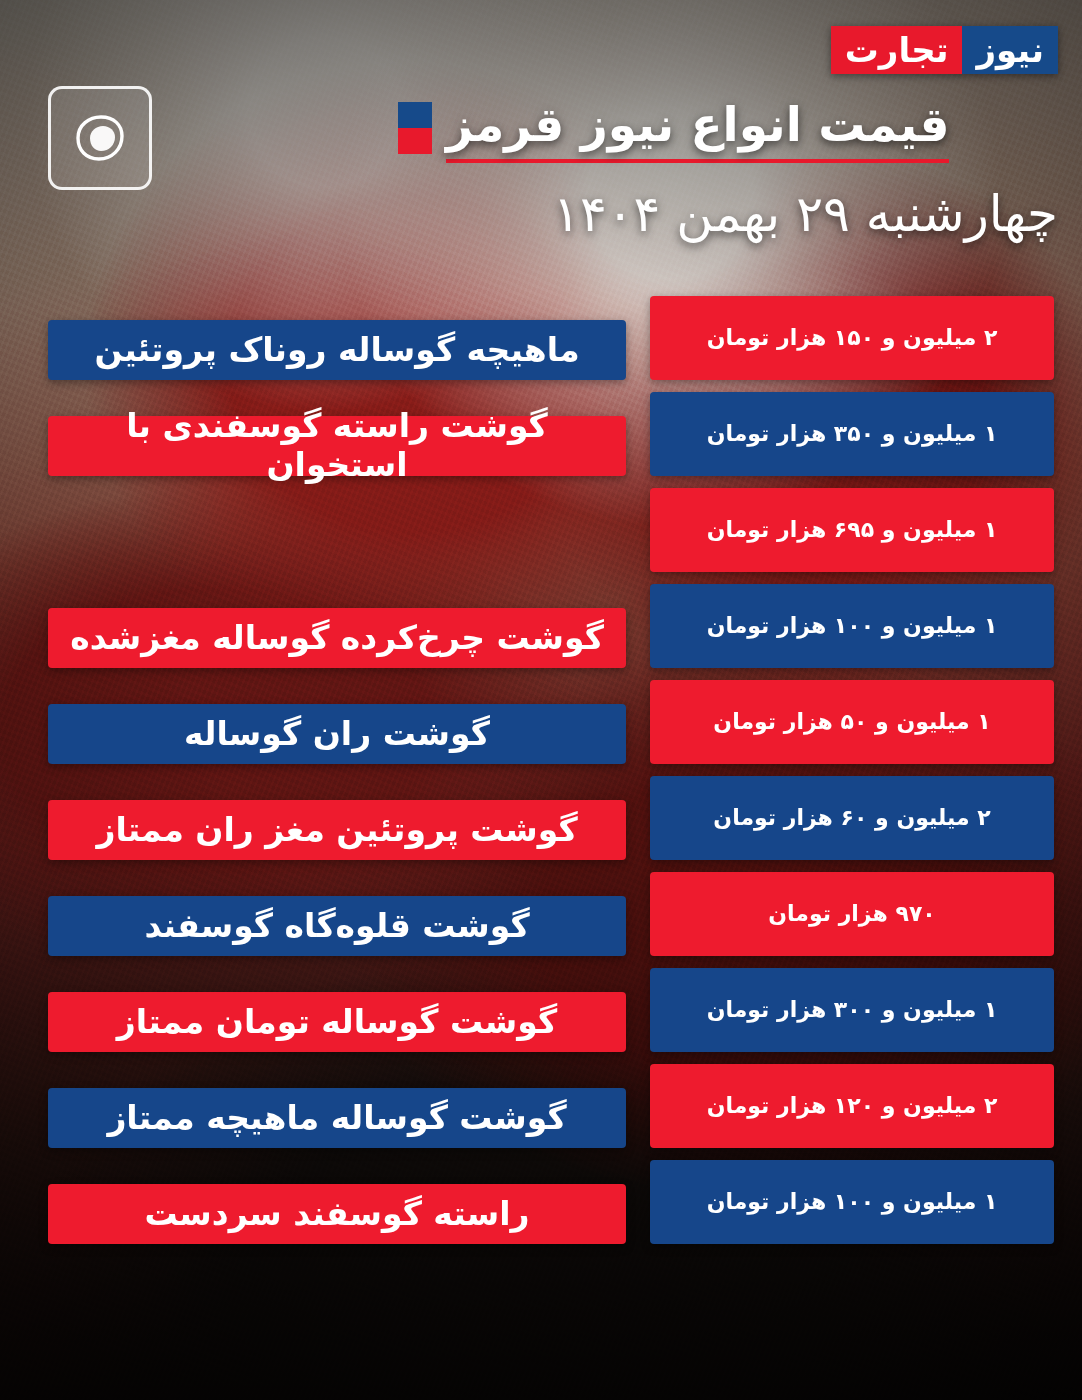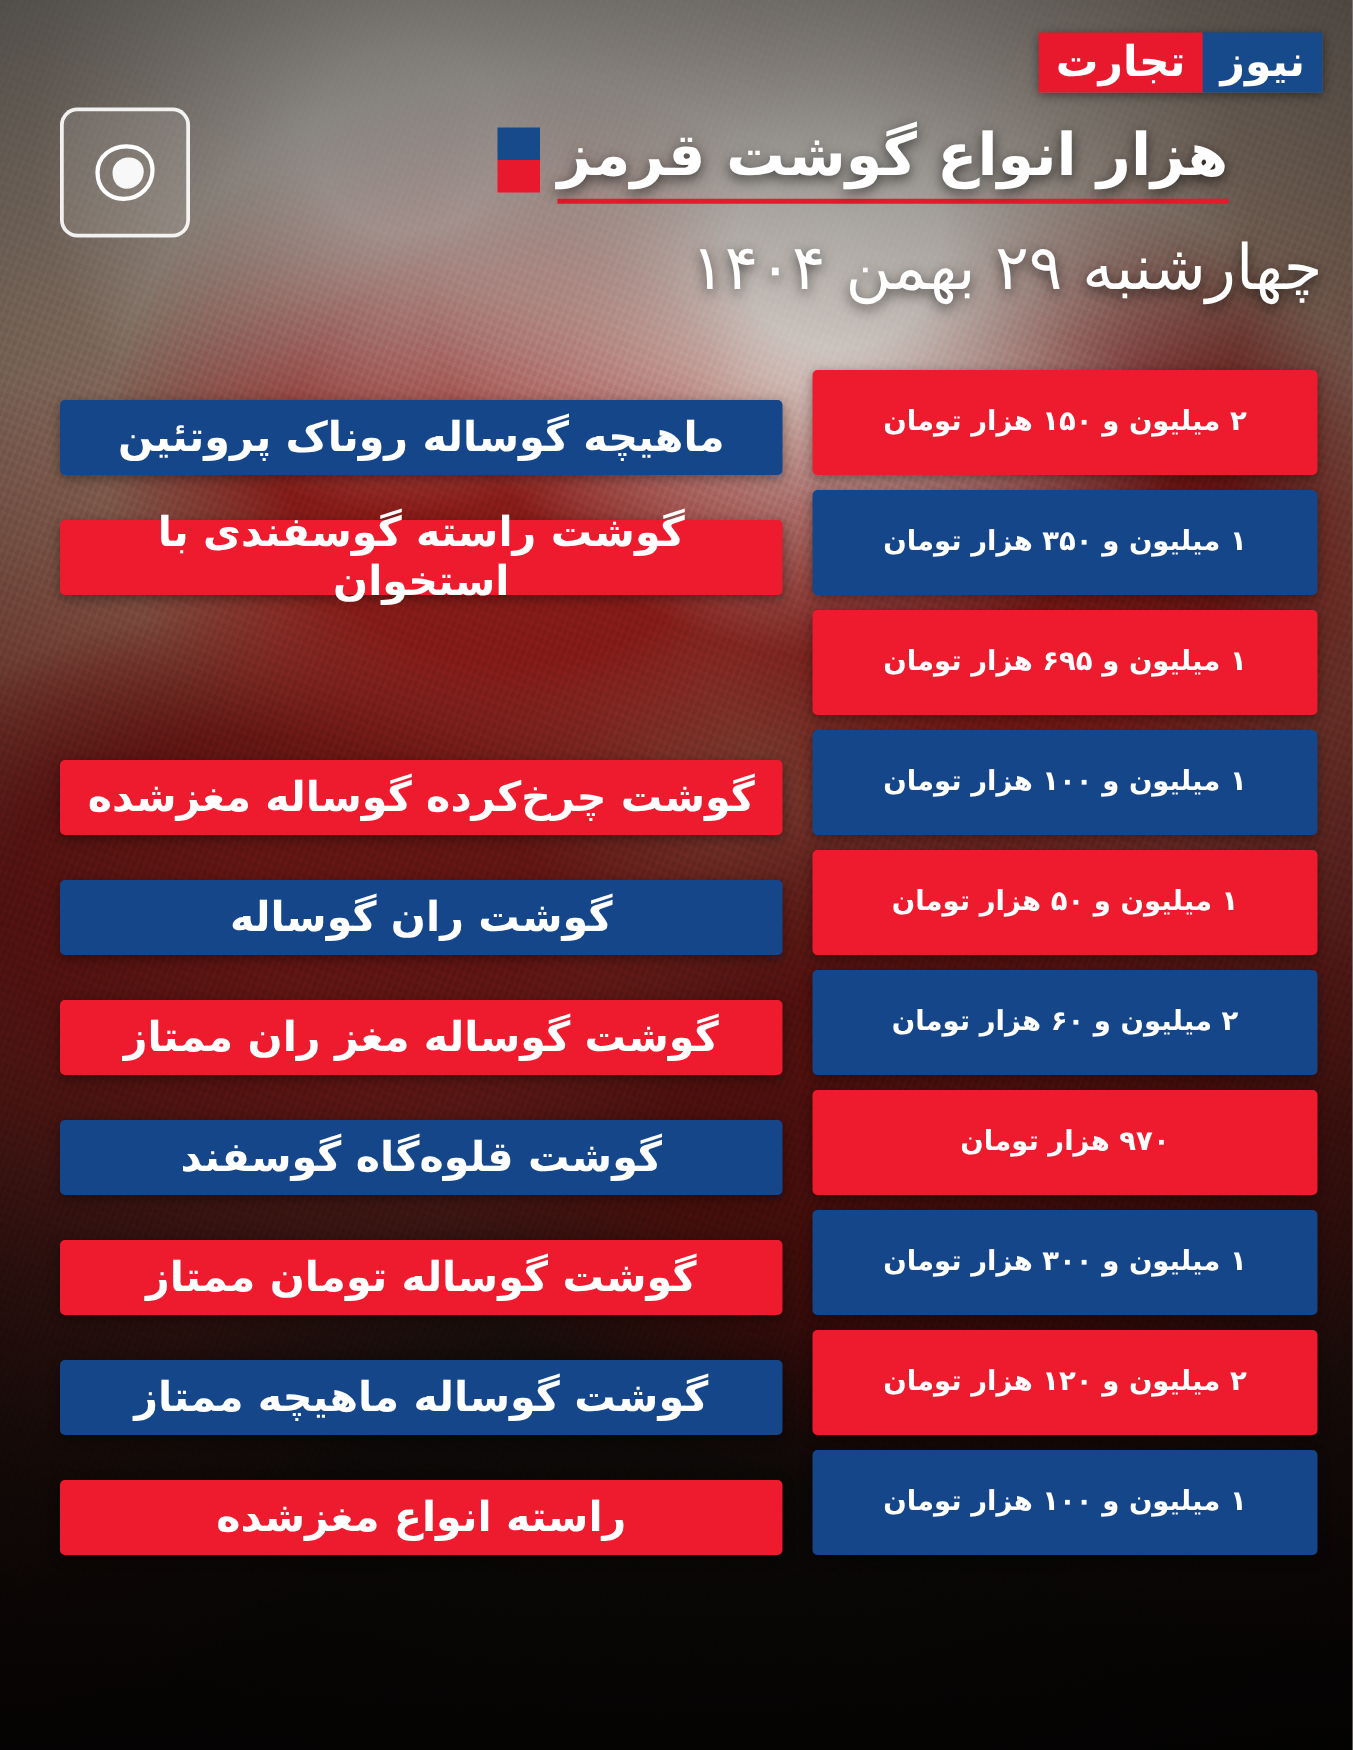--- a/index.html
+++ b/index.html
@@ -173,21 +173,21 @@
 
   <div class="icon-badge">
     <svg width="64" height="52" viewBox="0 0 64 52" aria-hidden="true">
       <path d="M10 26C10 13 21 5 33 5c13 0 21 8 21 19 0 13-10 23-23 23C18 47 10 38 10 26z" fill="none" stroke="#ffffff" stroke-width="3.4" stroke-linejoin="round"></path>
       <path d="M22 26c0-7 6-12 13-12 7 0 12 5 12 11 0 8-6 14-14 14-6 0-11-5-11-13z" fill="#ffffff" opacity="0.95"></path>
     </svg>
   </div>
 
   <div class="title-wrap">
     <div class="title-row">
-      <div class="title-main">هزار انواع گوشت قرمز</div>
+      <div class="title-main">قیمت انواع نیوز قرمز</div>
       <div class="flagmark">
         <span class="fm-blue"></span>
         <span class="fm-red"></span>
       </div>
     </div>
     <div class="title-date">چهارشنبه ۲۹ بهمن ۱۴۰۴</div>
   </div>
 
   <div class="rows">
 
@@ -210,37 +210,37 @@
       <div class="cell cell-name red">گوشت چرخ‌کرده گوساله مغزشده</div>
     </div>
 
     <div class="row">
       <div class="cell cell-price red">۱ میلیون و ۵۰ هزار تومان</div>
       <div class="cell cell-name blue">گوشت ران گوساله</div>
     </div>
 
     <div class="row">
       <div class="cell cell-price blue">۲ میلیون و ۶۰ هزار تومان</div>
-      <div class="cell cell-name red">گوشت گوساله مغز ران ممتاز</div>
+      <div class="cell cell-name red">گوشت پروتئین مغز ران ممتاز</div>
     </div>
 
     <div class="row">
       <div class="cell cell-price red">۹۷۰ هزار تومان</div>
       <div class="cell cell-name blue">گوشت قلوه‌گاه گوسفند</div>
     </div>
 
     <div class="row">
       <div class="cell cell-price blue">۱ میلیون و ۳۰۰ هزار تومان</div>
       <div class="cell cell-name red">گوشت گوساله تومان ممتاز</div>
     </div>
 
     <div class="row">
       <div class="cell cell-price red">۲ میلیون و ۱۲۰ هزار تومان</div>
       <div class="cell cell-name blue">گوشت گوساله ماهیچه ممتاز</div>
     </div>
 
     <div class="row">
       <div class="cell cell-price blue">۱ میلیون و ۱۰۰ هزار تومان</div>
-      <div class="cell cell-name red">راسته انواع مغزشده</div>
+      <div class="cell cell-name red">راسته گوسفند سردست</div>
     </div>
 
   </div>
 </div>
 
 </body></html>

